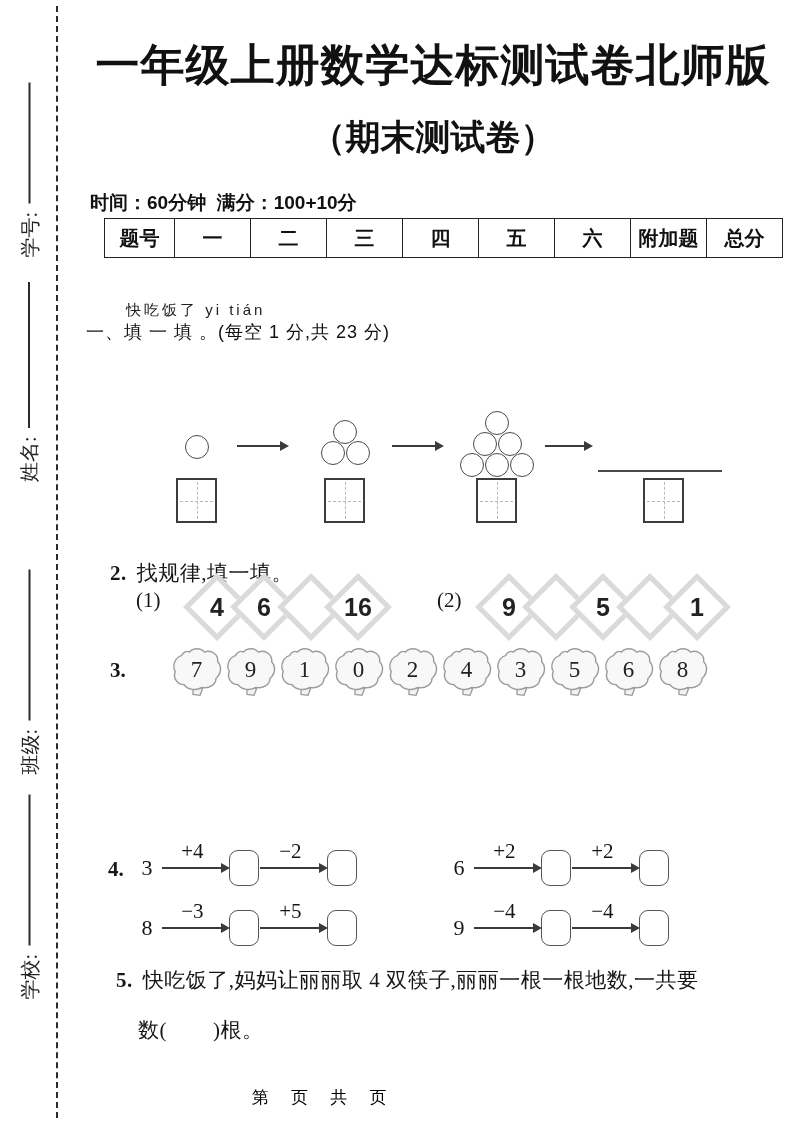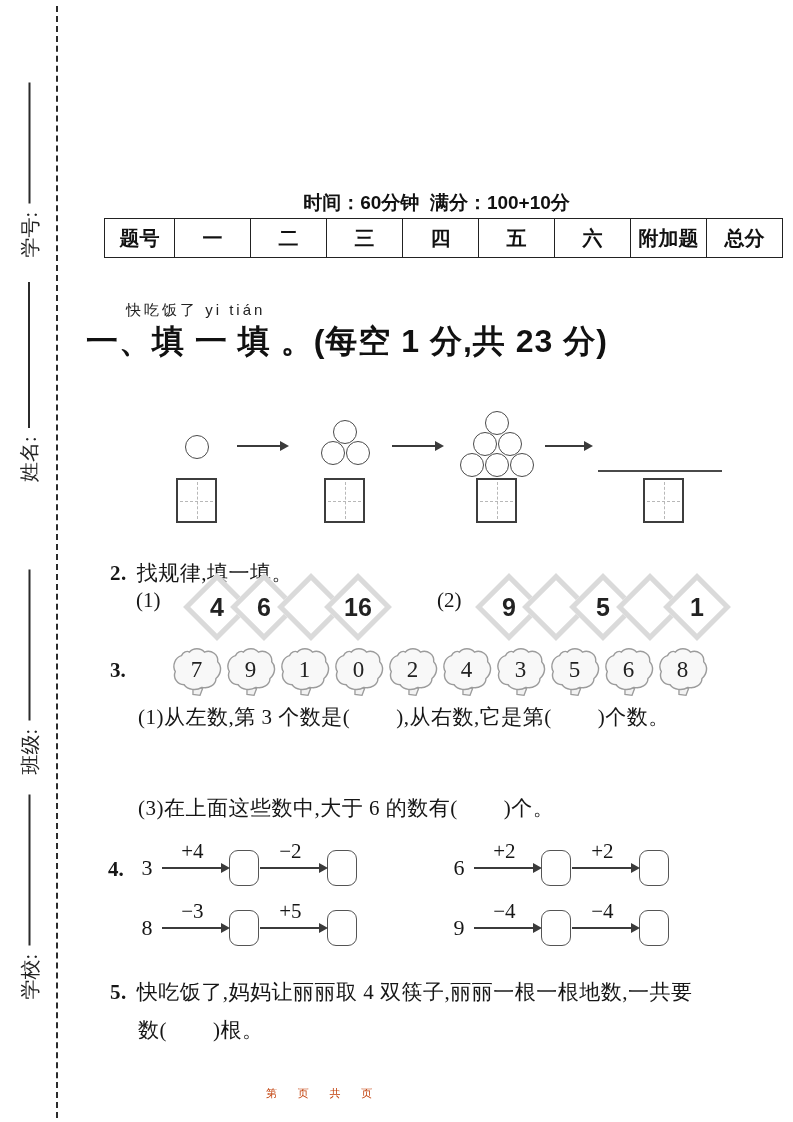--- a/index.html
+++ b/index.html
@@ -22,21 +22,21 @@
     position:absolute; left:88px; top:36px; width:690px; text-align:center;
     font-family:"Liberation Sans","DejaVu Sans",sans-serif;
     font-size:44px; font-weight:900; letter-spacing:1px; color:#111;
   }
   .subtitle {
     position:absolute; left:88px; top:114px; width:690px; text-align:center;
     font-family:"Liberation Sans","DejaVu Sans",sans-serif;
     font-size:35px; font-weight:800; color:#111;
   }
   .meta {
-    position:absolute; left:90px; top:190px; width:693px; text-align:center;
+    position:absolute; left:90px; top:190px; width:693px; text-align:left;
     font-family:"Liberation Sans","DejaVu Sans",sans-serif;
     font-size:19px; font-weight:700; white-space:pre; color:#111;
   }
   
   table.score { position:absolute; left:104px; top:218px; width:679px; border-collapse:collapse; table-layout:fixed; }
   table.score td {
     border:1.7px solid #222; text-align:center; vertical-align:middle;
     font-family:"Liberation Sans","DejaVu Sans",sans-serif;
     font-size:20px; font-weight:700; color:#111;
   }
@@ -44,21 +44,21 @@
   table.score tr.bd td { height:38px; }
   
   .pinyin {
     position:absolute; left:126px; top:301px;
     font-family:"Liberation Sans","DejaVu Sans",sans-serif;
     font-size:15px; letter-spacing:3px; color:#222;
   }
   .sec-head {
     position:absolute; left:86px; top:320px;
     font-family:"Liberation Sans","DejaVu Sans",sans-serif;
-    font-size:32px; font-weight:700; color:#111; letter-spacing:1px;
+    font-size:18px; font-weight:400; color:#111; letter-spacing:1px;
   }
   
   .q-text { position:absolute; font-size:21px; color:#161616; white-space:pre-wrap; letter-spacing:0.5px; }
   .q-text b { font-weight:700; margin-right:10px; }
   .q-num { position:absolute; font-size:21px; font-weight:700; color:#161616; }
   
   #q1-graphic { position:absolute; left:0; top:413px; width:793px; height:132px; }
   .circle { position:absolute; width:24px; height:24px; border:1.6px solid #4a4a4a; border-radius:50%; background:#fff; }
   .tian-box { position:absolute; width:41px; height:45px; border:2.5px solid #3d3d3d; background:#fff; }
   .tian-box::before { content:""; position:absolute; left:50%; top:2px; bottom:2px; border-left:1.5px dashed #b8b8b8; }
@@ -101,21 +101,21 @@
   .chain-arrow::after {
     content:""; position:absolute; right:-2px; top:-4px; width:0; height:0;
     border-left:9px solid #3b3b3b; border-top:5px solid transparent; border-bottom:5px solid transparent;
   }
   .op {
     position:absolute; bottom:5px; left:46%; transform:translateX(-50%);
     font-style:normal; font-size:21px; color:#161616; white-space:nowrap;
   }
   .rbox { width:30px; height:36px; border:1.8px solid #555; border-radius:9px; background:#fff; }
   
-  .footer { position:absolute; left:0; top:1086px; width:647px; text-align:center; font-size:11px; letter-spacing:9px; color:#c2410c; }
+  .footer { position:absolute; left:0; top:1086px; width:647px; text-align:center; font-size:17px; letter-spacing:9px; color:#000000; }
 </style>
 </head>
 <body>
 
 <div class="page">
 
   <div class="side-divider"></div>
   <div class="side-field" style="width:175px; left:-58px; top:158px;">
     <span>学号:</span>
     <span class="side-line"></span>
@@ -126,20 +126,22 @@
   </div>
   <div class="side-field" style="width:205px; left:-73px; top:660px;">
     <span>班级:</span>
     <span class="side-line"></span>
   </div>
   <div class="side-field" style="width:205px; left:-73px; top:885px;">
     <span>学校:</span>
     <span class="side-line"></span>
   </div>
 
+  <div class="title">一年级上册数学达标测试卷北师版</div>
+  <div class="subtitle">（期末测试卷）</div>
   <div class="meta">时间：60分钟  满分：100+10分</div>
 
   <table class="score">
     <tbody>
         <tr class="hd" id="score-header-row">
       <td style="width:70px;">题号</td>
     <td>一</td>
           <td>二</td>
           <td>三</td>
           <td>四</td>
@@ -276,22 +278,20 @@
         <span class="cloud-num">6</span>
       </div>
       <div class="cloud">
         <svg viewBox="0 0 60 56">
           <path d="M26,46 l11,1 l-3,8 l-8,-1 z" fill="#f2f2f2" stroke="#9c9c9c" stroke-width="1.5"></path>
           <path d="M22,6 C26,1 35,1 39,6 C47,3 55,9 54,17 C59,22 58,31 52,36 C52,43 44,48 36,46 C30,50 20,49 16,43 C8,43 3,35 6,28 C2,21 6,12 13,10 C15,6 19,4 22,6 Z" fill="#f8f8f8" stroke="#9c9c9c" stroke-width="1.6"></path>
         </svg>
         <span class="cloud-num">8</span>
       </div>
     </div>
-  <div class="q-text" style="left:138px; top:703px;">(1)从左数,第 3 个数是(        ),从右数,它是第(        )个数。</div>
-  <div class="q-text" style="left:138px; top:794px;">(3)在上面这些数中,大于 6 的数有(        )个。</div>
 
   <div class="q-num" style="left:108px; top:857px;">4.</div>
   <div id="q4-area">
       <div class="chain" style="left: 137px; top: 848px;">
         <span class="chain-start">3</span>
         <span class="chain-arrow">
           <i class="op">+4</i>
         </span>
         <span class="rbox"></span>
         <span class="chain-arrow">
@@ -327,17 +327,17 @@
           <i class="op">−4</i>
         </span>
         <span class="rbox"></span>
         <span class="chain-arrow">
           <i class="op">−4</i>
         </span>
         <span class="rbox"></span>
       </div>
     </div>
 
-  <div class="q-text" style="left:110px; top:966px; width:660px;margin-top:12px;"><b>5.</b><span>快吃饭了,妈妈让丽丽取 4 双筷子,丽丽一根一根地数,一共要</span></div>
+  <div class="q-text" style="left:116px; top:966px; width:660px;"><b>5.</b><span>快吃饭了,妈妈让丽丽取 4 双筷子,丽丽一根一根地数,一共要</span></div>
   <div class="q-text" style="left:138px; top:1016px;">数(        )根。</div>
 
   <div class="footer">第 页 共 页</div>
 </div>
 
 </body></html>

